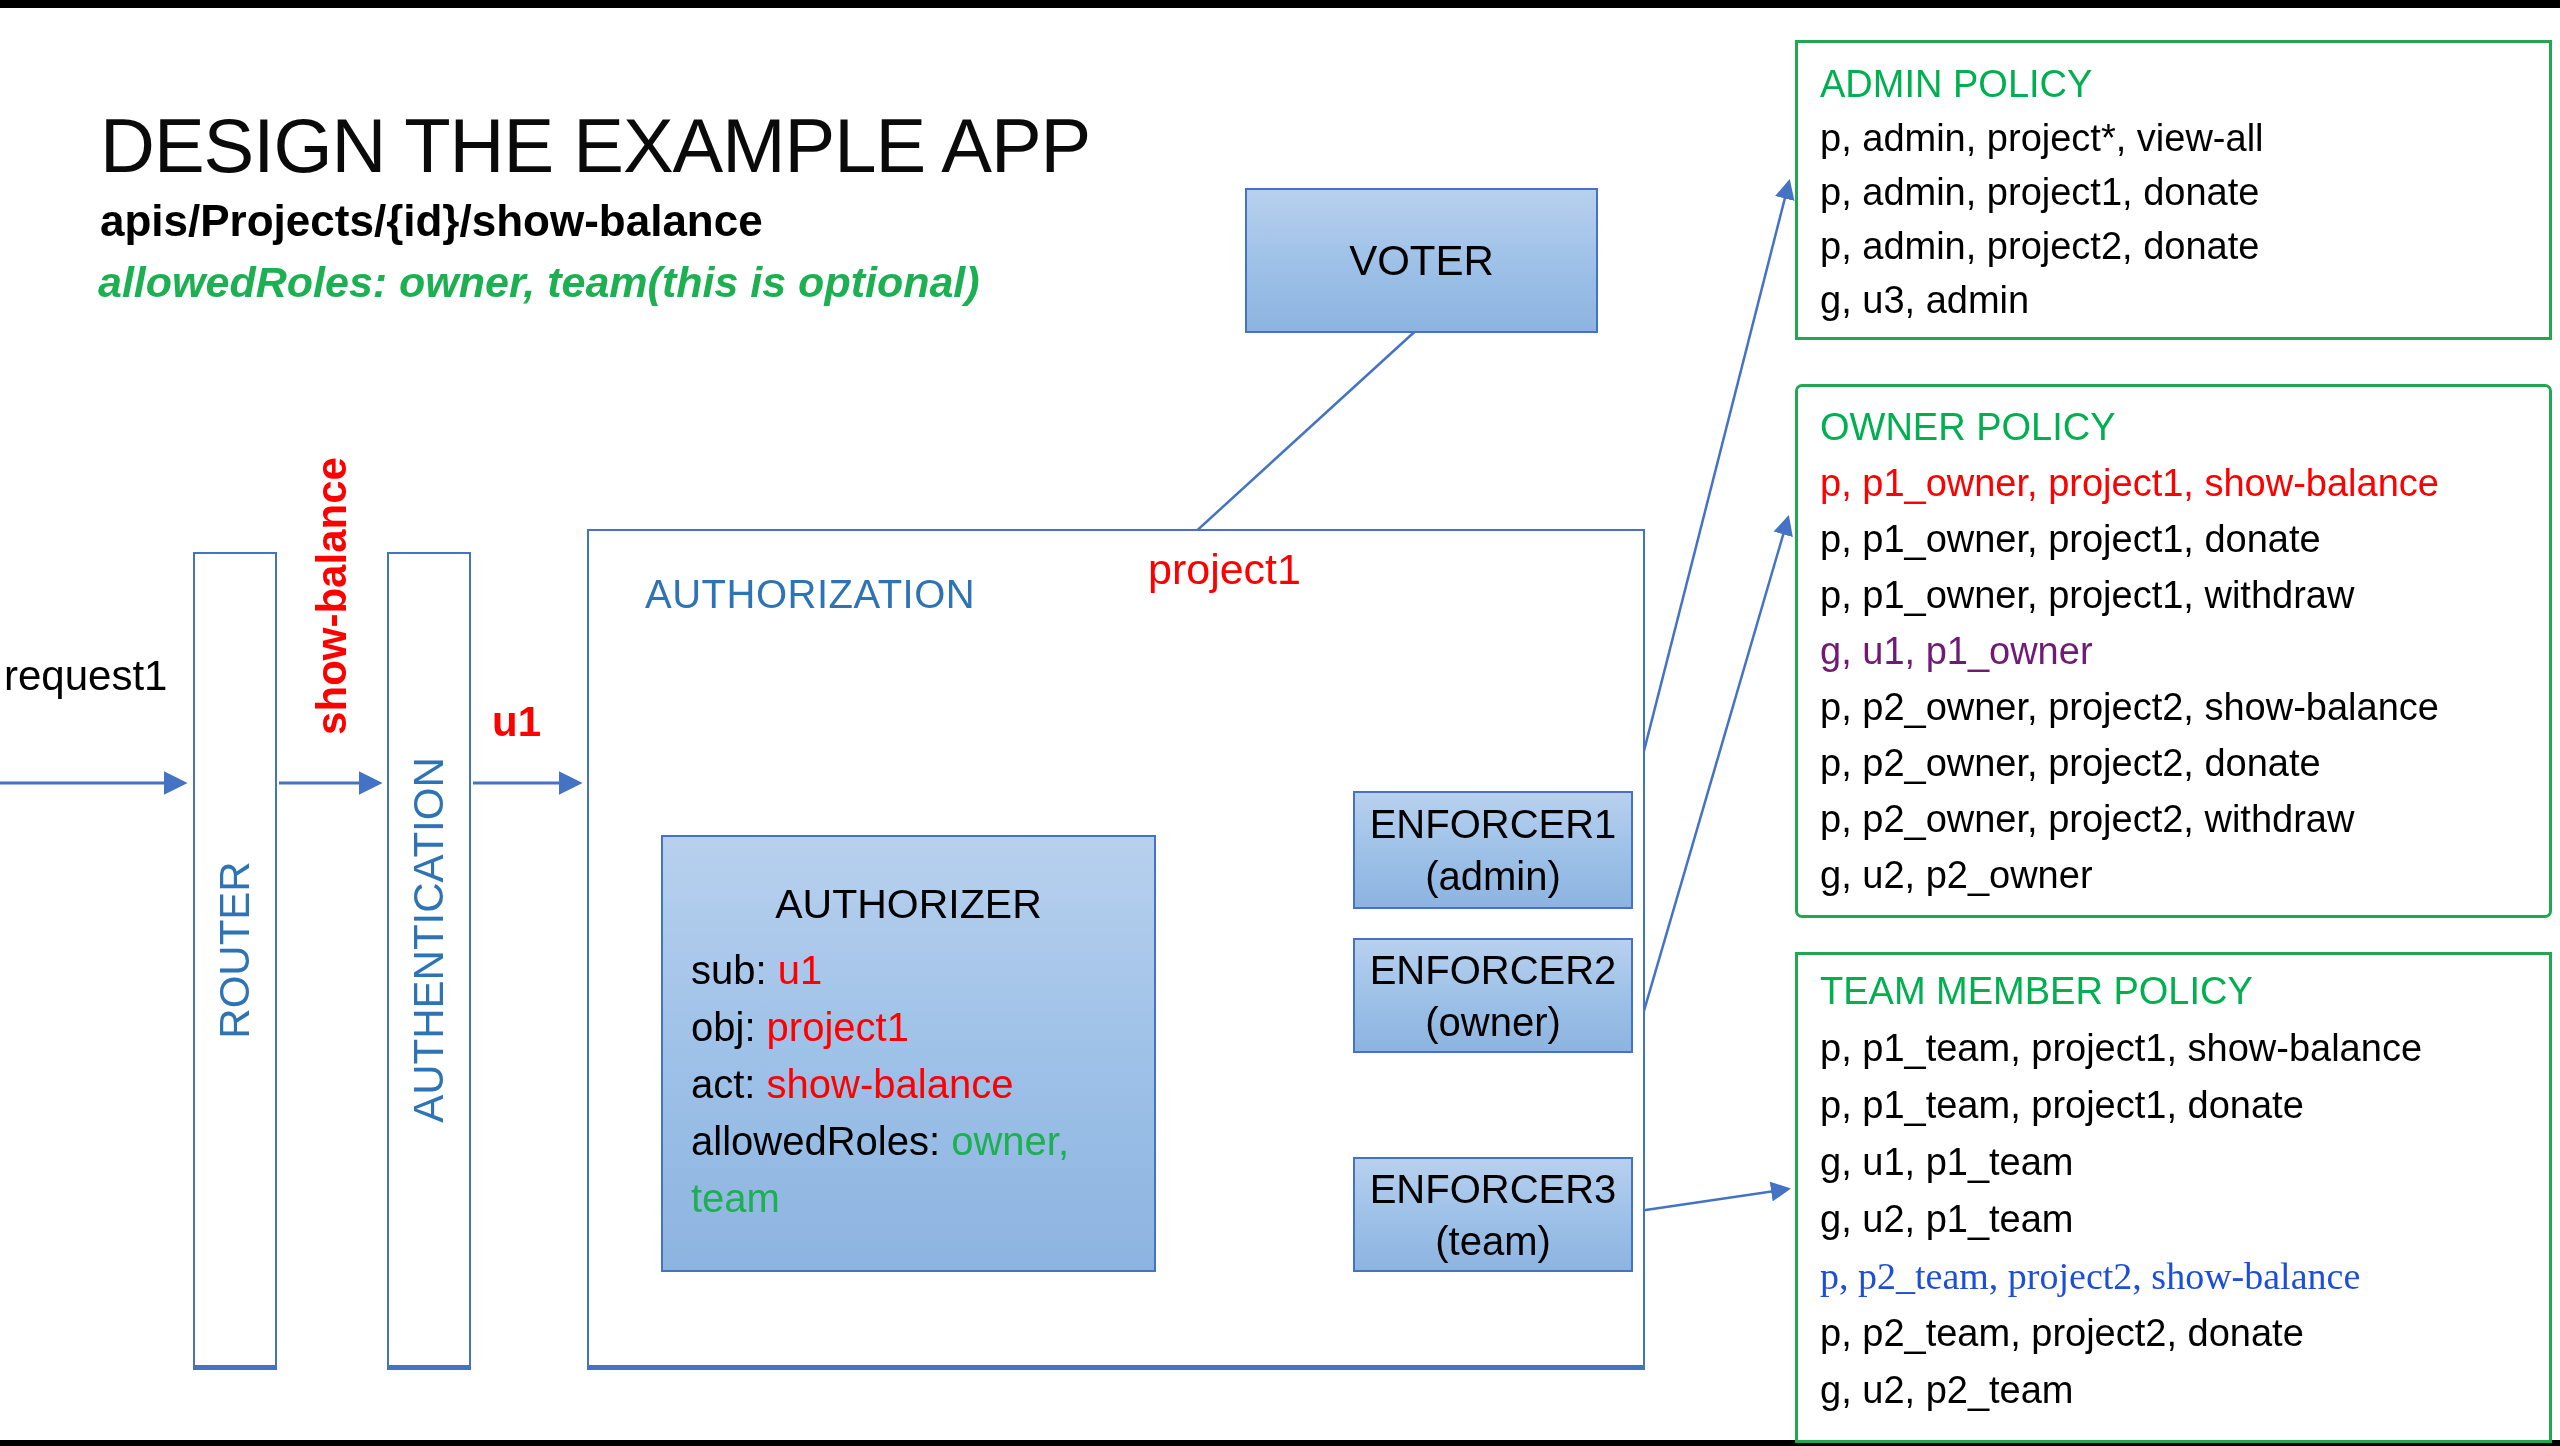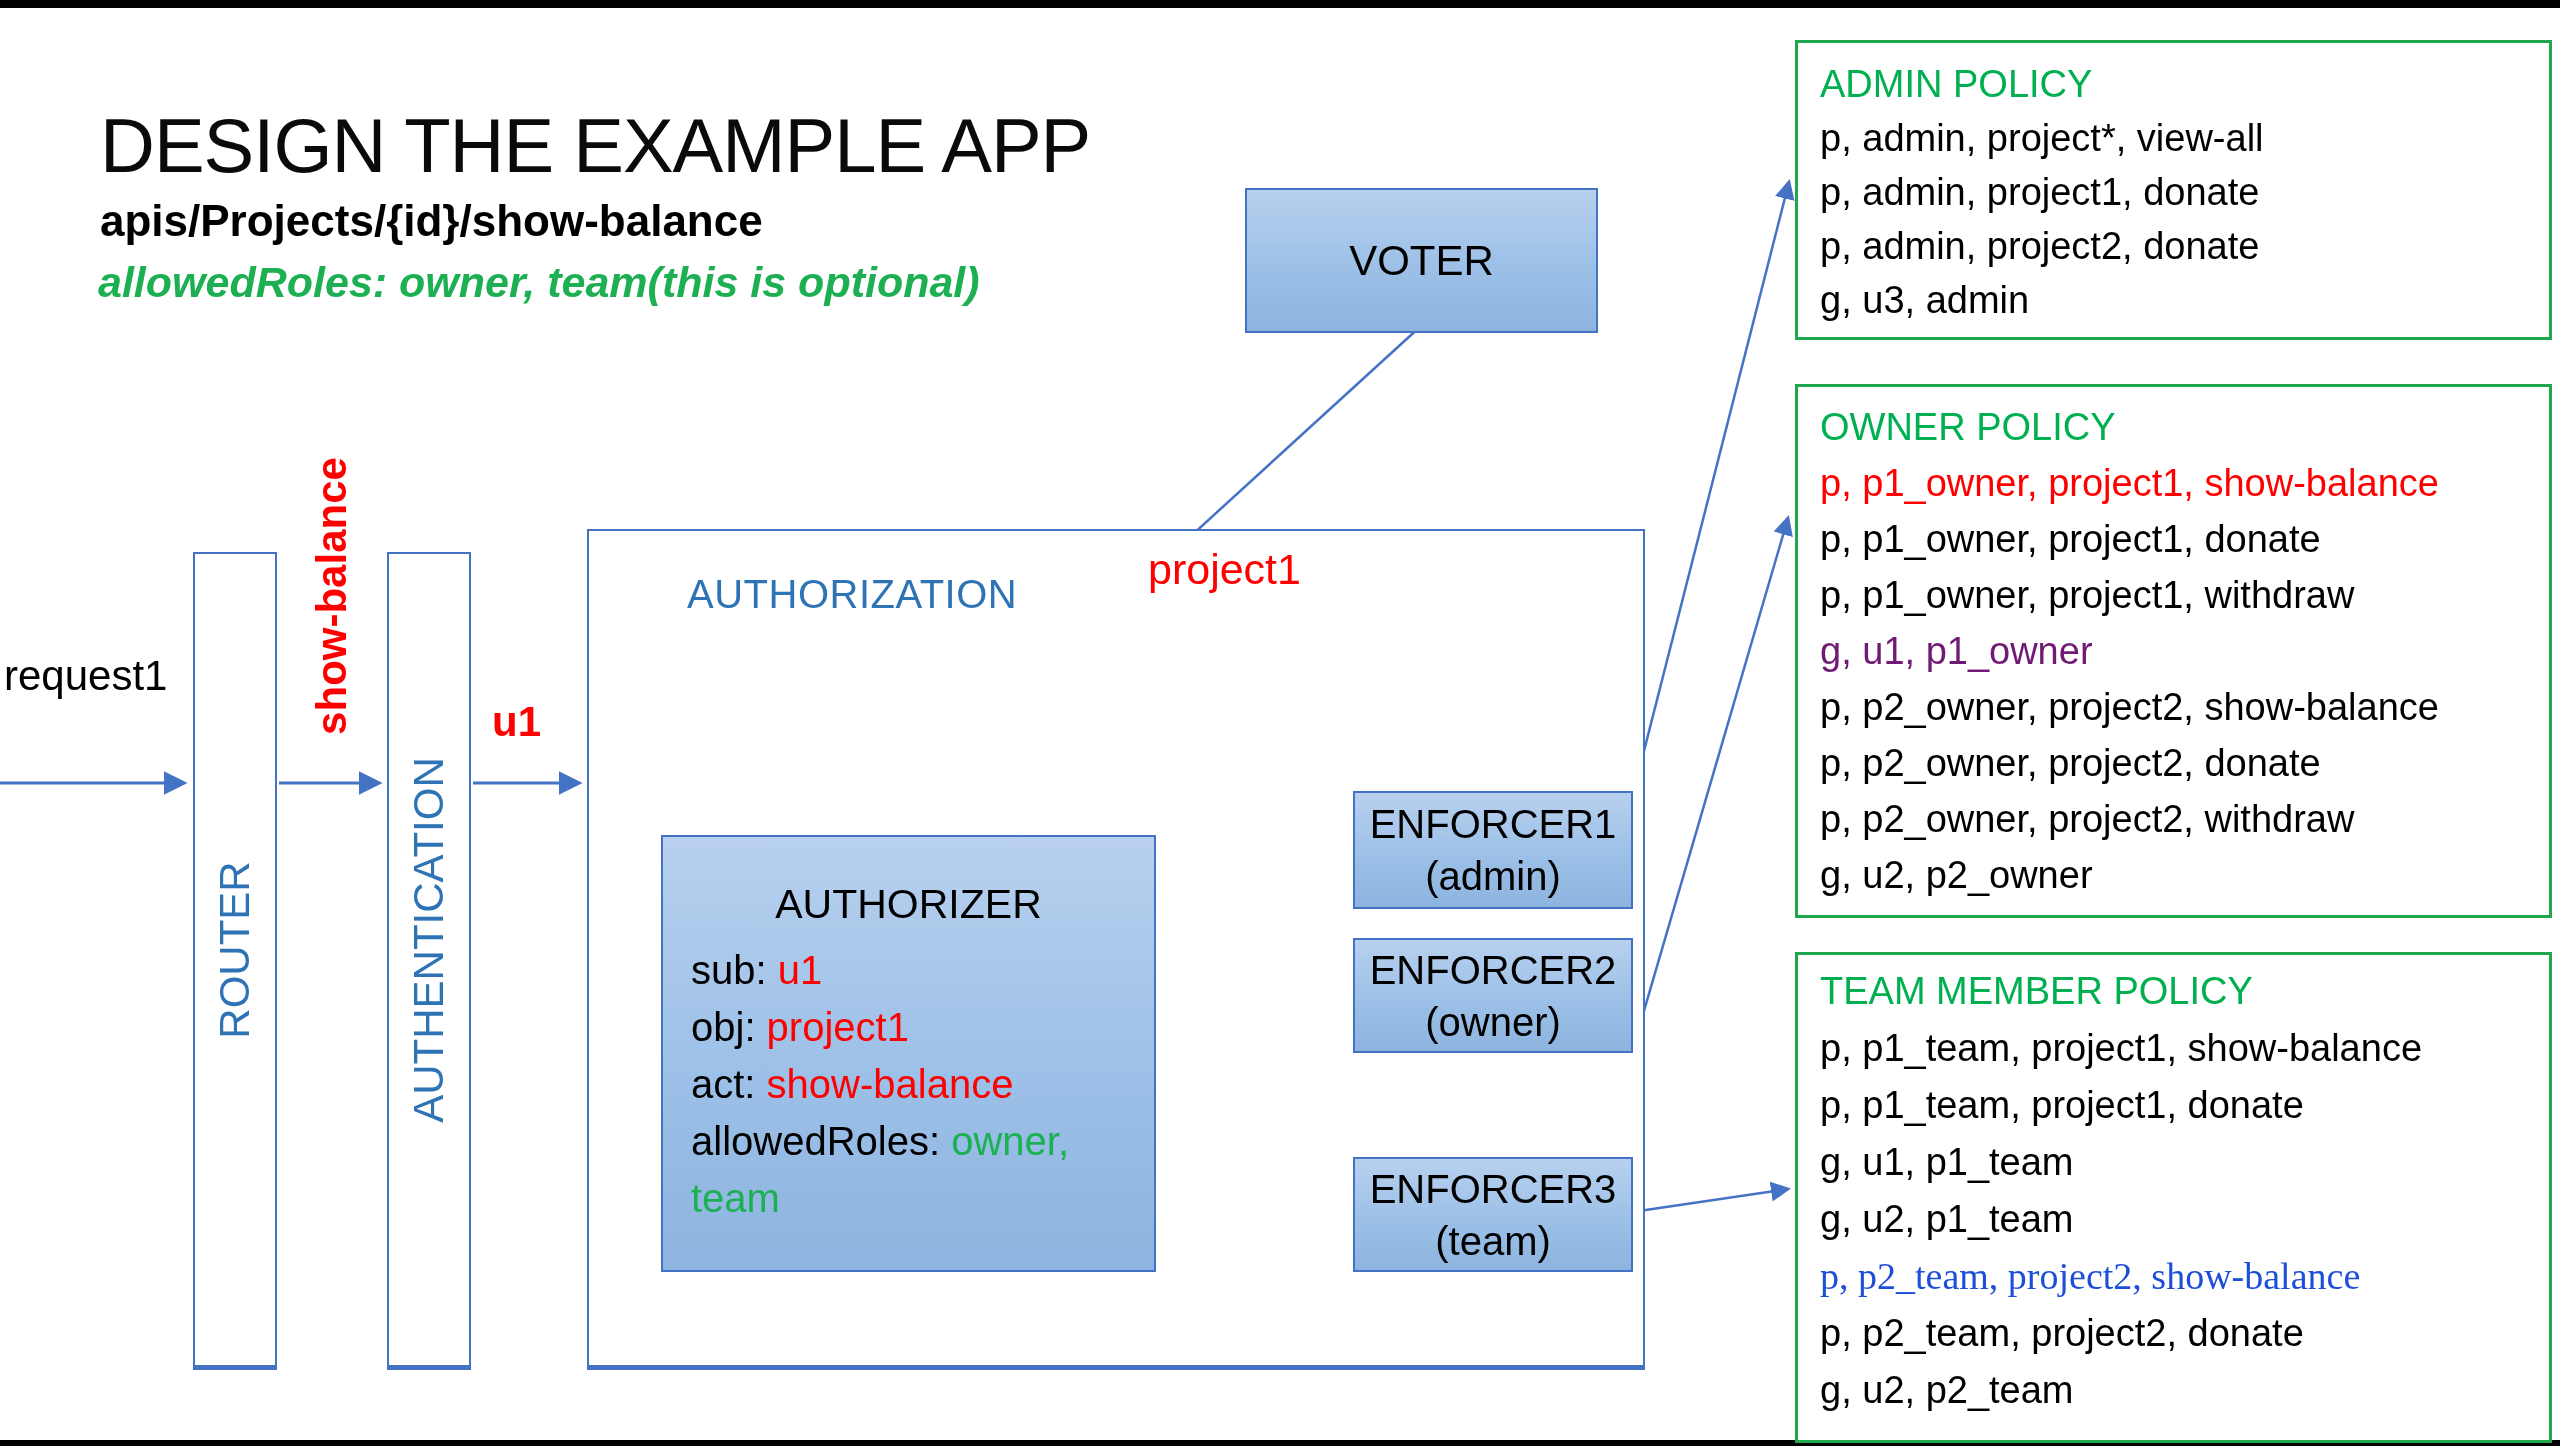--- a/index.html
+++ b/index.html
@@ -36,28 +36,28 @@
   .az-line{padding-left:28px;font-size:40px;line-height:57px;white-space:nowrap;}
 
   
   .vlabel{position:absolute;transform:translate(-50%,-50%) rotate(-90deg);white-space:nowrap;}
   #routerLabel{left:235px;top:950px;font-size:42px;color:#2e74b5;}
   #authnLabel{left:429px;top:940px;font-size:42px;color:#2e74b5;}
   #showBalanceLabel{left:332px;top:596px;font-size:42px;font-weight:700;color:#ff0000;}
 
   #requestLabel{left:4px;top:652px;font-size:42px;color:#000;}
   #u1Label{left:492px;top:698px;font-size:42px;font-weight:700;color:#ff0000;}
-  #authzLabel{left:645px;top:572px;font-size:40px;color:#2e74b5;letter-spacing:0.5px;margin-left:42px;}
+  #authzLabel{left:645px;top:572px;font-size:40px;color:#2e74b5;letter-spacing:0.5px;}
   #project1Label{left:1148px;top:545px;font-size:43px;color:#ff0000;}
 
   
   .policy-box{position:absolute;left:1795px;width:757px;background:#fff;border:3px solid #21a84f;
               box-sizing:border-box;padding:12px 10px 0 22px;font-size:38px;}
   #policyAdmin{top:40px;height:300px;line-height:54px;padding-top:14px;}
-  #policyOwner{top:384px;height:534px;line-height:56px;}
+  #policyOwner{top:384px;height:534px;line-height:56px;border-radius:7px;}
   #policyTeam{top:952px;height:491px;line-height:57px;padding-top:8px;}
   .policy-title{color:#00b050;white-space:nowrap;}
   .policy-line{white-space:nowrap;}
 
   #arrows{position:absolute;left:0;top:0;width:2560px;height:1446px;pointer-events:none;}
 </style>
 </head>
 <body>
 
 <div id="canvas">

